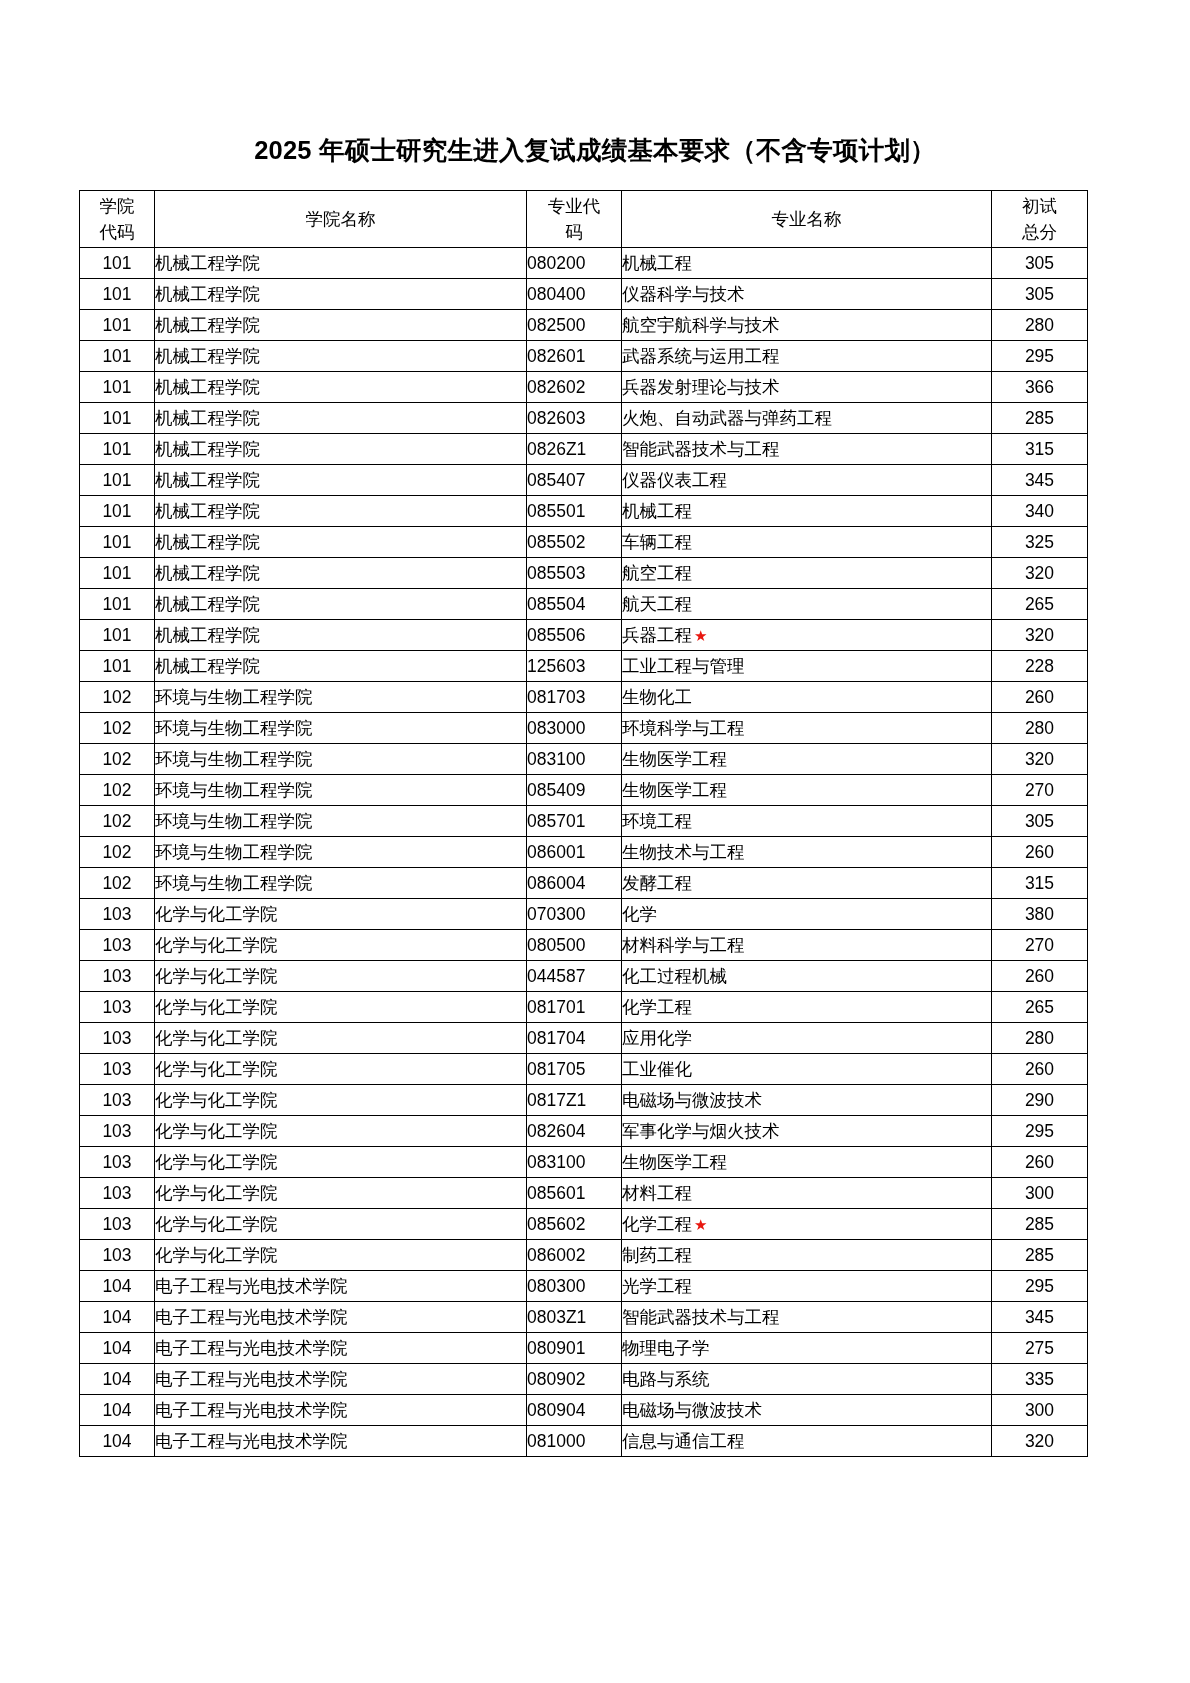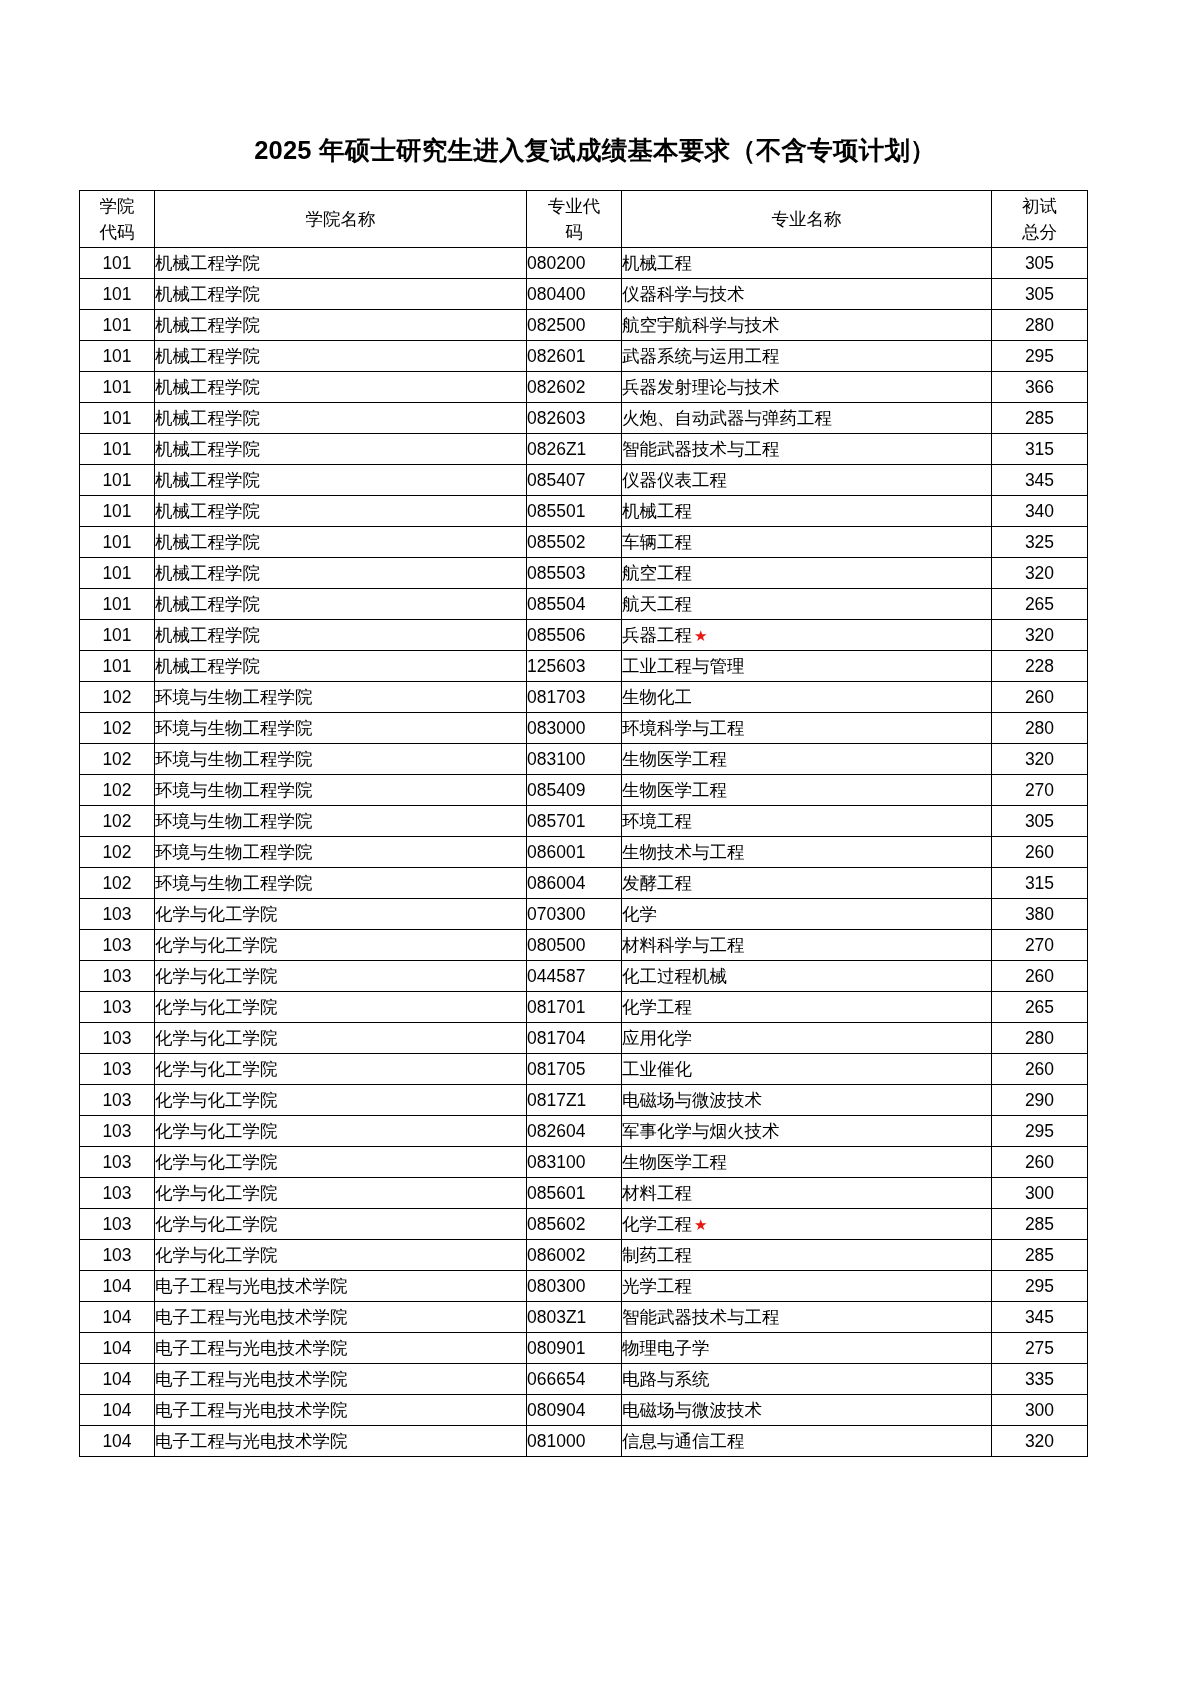--- a/index.html
+++ b/index.html
@@ -358,21 +358,21 @@
         <tr>
           <td class="cell-center">104</td>
           <td class="cell-left">电子工程与光电技术学院</td>
           <td class="cell-left">080901</td>
           <td class="cell-left"><span class="name-with-star">物理电子学</span></td>
           <td class="cell-center">275</td>
         </tr>
         <tr>
           <td class="cell-center">104</td>
           <td class="cell-left">电子工程与光电技术学院</td>
-          <td class="cell-left">066654</td>
+          <td class="cell-left">080902</td>
           <td class="cell-left"><span class="name-with-star">电路与系统</span></td>
           <td class="cell-center">335</td>
         </tr>
         <tr>
           <td class="cell-center">104</td>
           <td class="cell-left">电子工程与光电技术学院</td>
           <td class="cell-left">080904</td>
           <td class="cell-left"><span class="name-with-star">电磁场与微波技术</span></td>
           <td class="cell-center">300</td>
         </tr>

